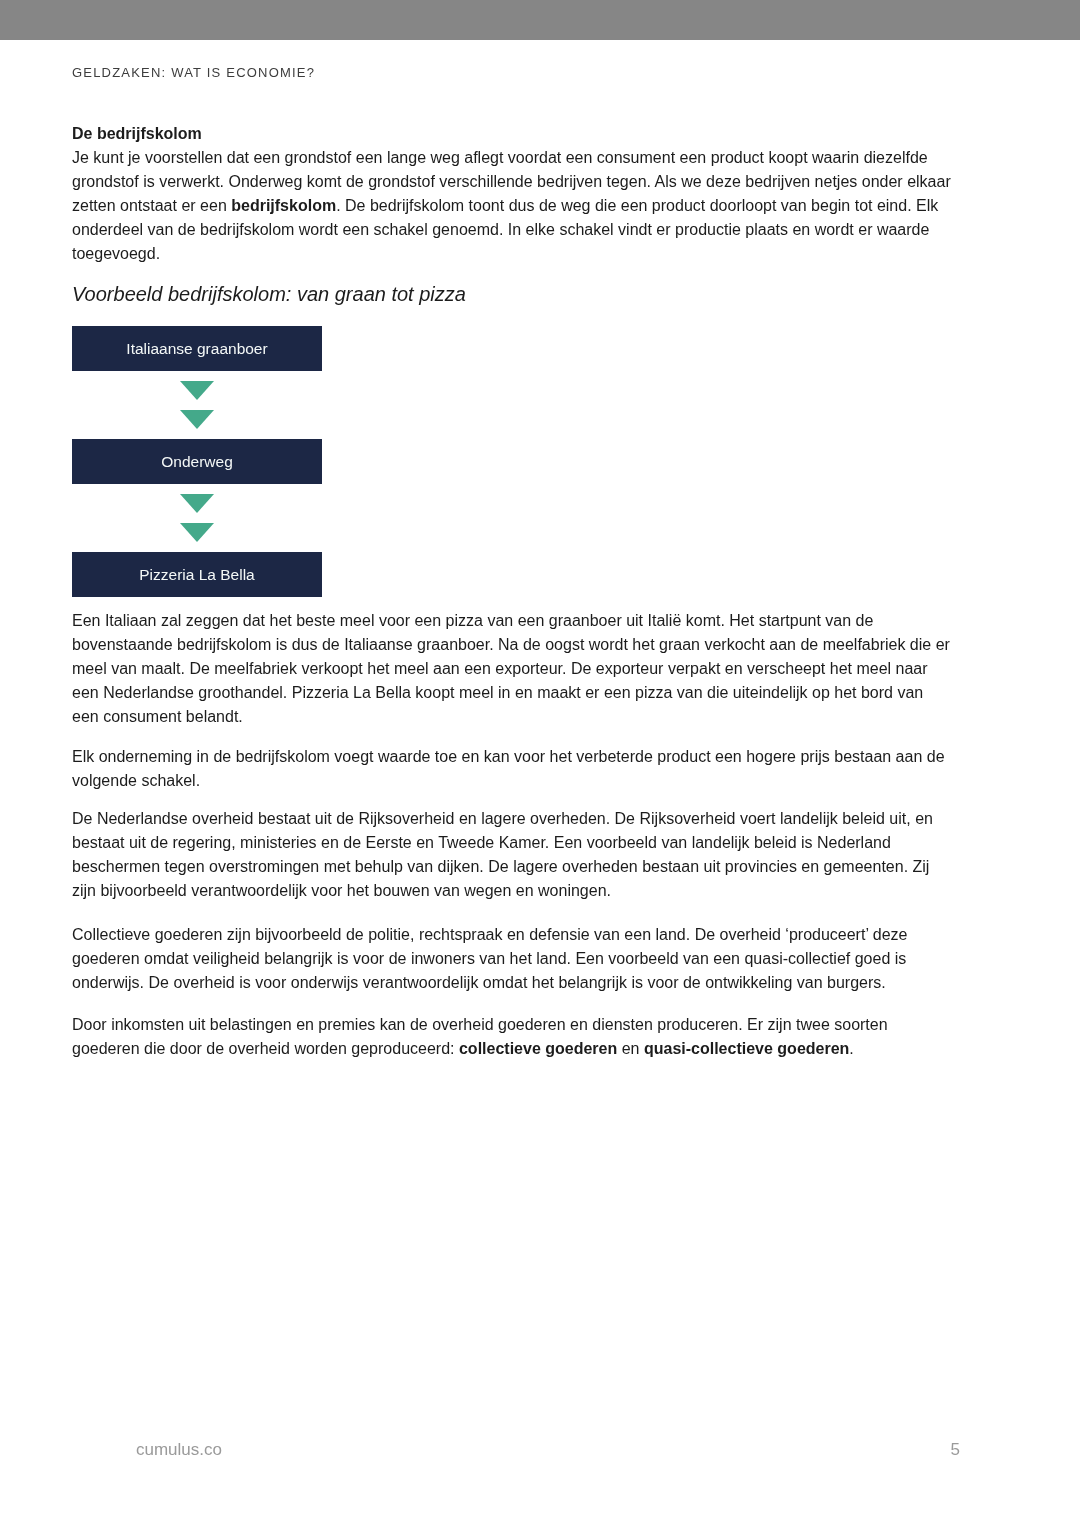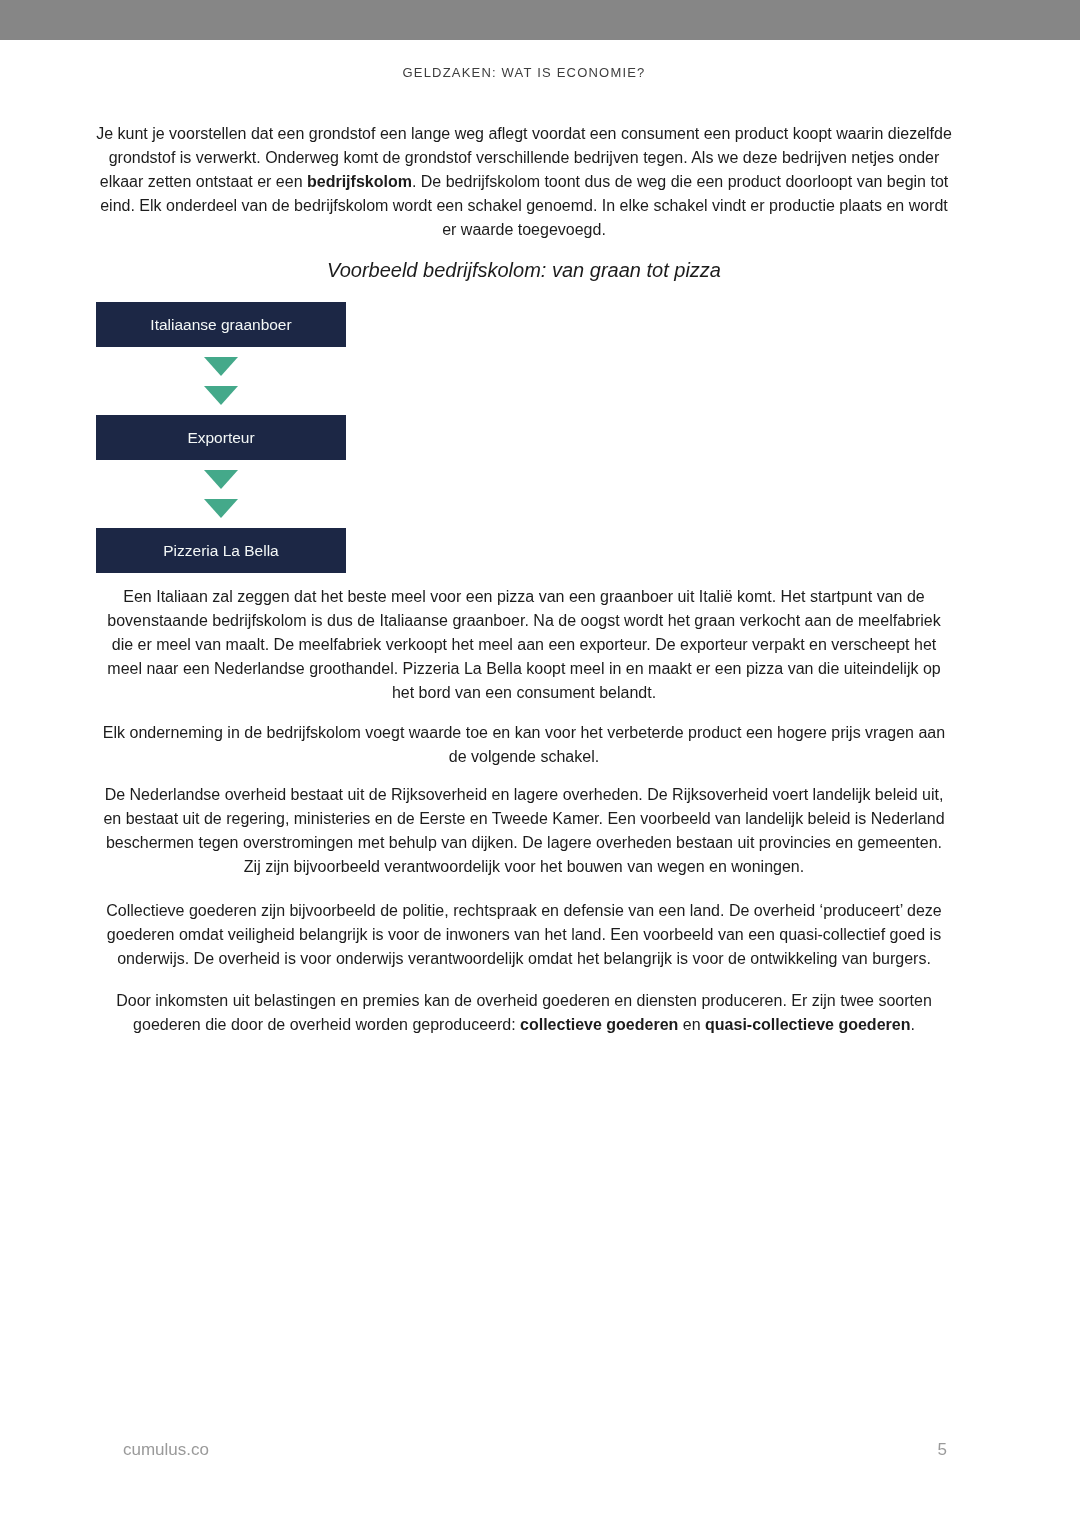--- a/index.html
+++ b/index.html
@@ -19,23 +19,22 @@
     font-family:"Liberation Sans", sans-serif;
     color:var(--text);
     overflow:hidden;
   }
   .top-bar{
     width:100%;
     height:40px;
     background:var(--top-bar);
   }
   .content{
-    padding-left:96px;
+    padding-left:72px;
     width:952px; 
-    text-align:center;
   }
   .doc-header{
     margin-top:25px;
     font-size:13px;
     letter-spacing:1.2px;
     color:#3d3d3d;
   }
   .body-text{
     font-size:16px;
     line-height:24px;
@@ -78,65 +77,66 @@
     font-size:22px;
     font-weight:bold;
     color:#111;
   }
   .p-after-title{margin-top:14px;}
   .p-gap2{margin-top:18px;}
   .p-gap3{margin-top:20px;}
   .footer{
     position:absolute;
     top:1440px;
-    left:123px;
+    left:136px;
     width:824px;
     display:flex;
     justify-content:space-between;
     align-items:baseline;
     font-size:17px;
     color:var(--muted);
   }
 </style>
 </head>
 <body>
 
 <div class="page">
 
   <div class="top-bar"></div>
 
   <div class="content">
 
     <div class="doc-header">GELDZAKEN: WAT IS ECONOMIE?</div>
 
     <div class="lead body-text">
+      <div class="para-heading">De bedrijfskolom</div>
       <p><span>Je kunt je voorstellen dat een grondstof een lange weg aflegt voordat een consument een product koopt waarin diezelfde grondstof is verwerkt. Onderweg komt de grondstof verschillende bedrijven tegen. Als we deze bedrijven netjes onder elkaar zetten ontstaat er een </span><strong>bedrijfskolom</strong><span>. De bedrijfskolom toont dus de weg die een product doorloopt van begin tot eind. Elk onderdeel van de bedrijfskolom wordt een schakel genoemd. In elke schakel vindt er productie plaats en wordt er waarde toegevoegd.</span></p>
     </div>
 
     <div class="caption">Voorbeeld bedrijfskolom: van graan tot pizza</div>
 
     <div class="diagram">
       <div class="chain-box navy">
         <span>Italiaanse graanboer</span>
       </div>
       <div class="arrow-down"></div>
       <div class="arrow-down"></div>
       <div class="chain-box navy">
-        <span>Exporteur</span>
+        <span>Onderweg</span>
       </div>
       <div class="arrow-down"></div>
       <div class="arrow-down"></div>
       <div class="chain-box navy">
         <span>Pizzeria La Bella</span>
       </div>
     </div>
 
     <p class="body-text p-after-diagram">Een Italiaan zal zeggen dat het beste meel voor een pizza van een graanboer uit Italië komt. Het startpunt van de bovenstaande bedrijfskolom is dus de Italiaanse graanboer. Na de oogst wordt het graan verkocht aan de meelfabriek die er meel van maalt. De meelfabriek verkoopt het meel aan een exporteur. De exporteur verpakt en verscheept het meel naar een Nederlandse groothandel. Pizzeria La Bella koopt meel in en maakt er een pizza van die uiteindelijk op het bord van een consument belandt.</p>
 
-    <p class="body-text p-gap">Elk onderneming in de bedrijfskolom voegt waarde toe en kan voor het verbeterde product een hogere prijs vragen aan de volgende schakel.</p>
+    <p class="body-text p-gap">Elk onderneming in de bedrijfskolom voegt waarde toe en kan voor het verbeterde product een hogere prijs bestaan aan de volgende schakel.</p>
 
 
     <p class="body-text p-after-title">De Nederlandse overheid bestaat uit de Rijksoverheid en lagere overheden. De Rijksoverheid voert landelijk beleid uit, en bestaat uit de regering, ministeries en de Eerste en Tweede Kamer. Een voorbeeld van landelijk beleid is Nederland beschermen tegen overstromingen met behulp van dijken. De lagere overheden bestaan uit provincies en gemeenten. Zij zijn bijvoorbeeld verantwoordelijk voor het bouwen van wegen en woningen.</p>
 
     <p class="body-text p-gap3">Collectieve goederen zijn bijvoorbeeld de politie, rechtspraak en defensie van een land. De overheid ‘produceert’ deze goederen omdat veiligheid belangrijk is voor de inwoners van het land. Een voorbeeld van een quasi-collectief goed is onderwijs. De overheid is voor onderwijs verantwoordelijk omdat het belangrijk is voor de ontwikkeling van burgers.</p>
 
     <p class="body-text p-gap2"><span>Door inkomsten uit belastingen en premies kan de overheid goederen en diensten produceren. Er zijn twee soorten goederen die door de overheid worden geproduceerd: </span><strong>collectieve goederen</strong><span> en </span><strong>quasi-collectieve goederen</strong><span>.</span></p>
 
   </div>
 

